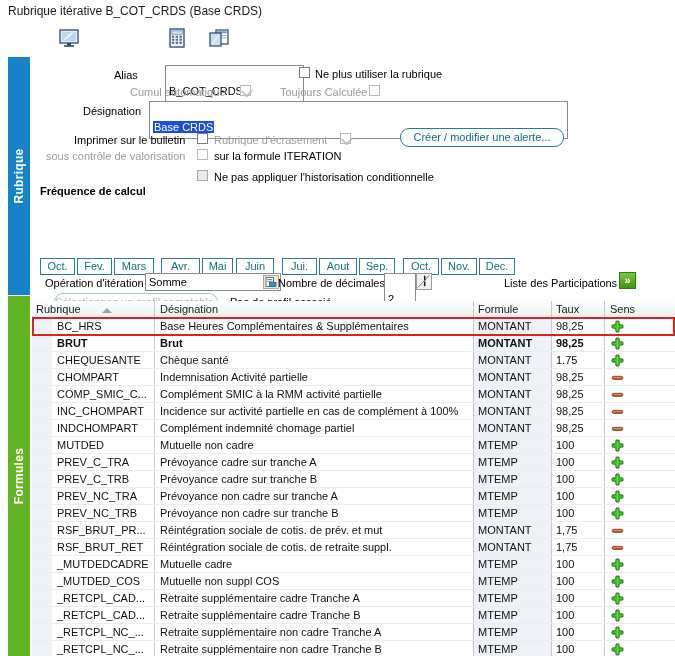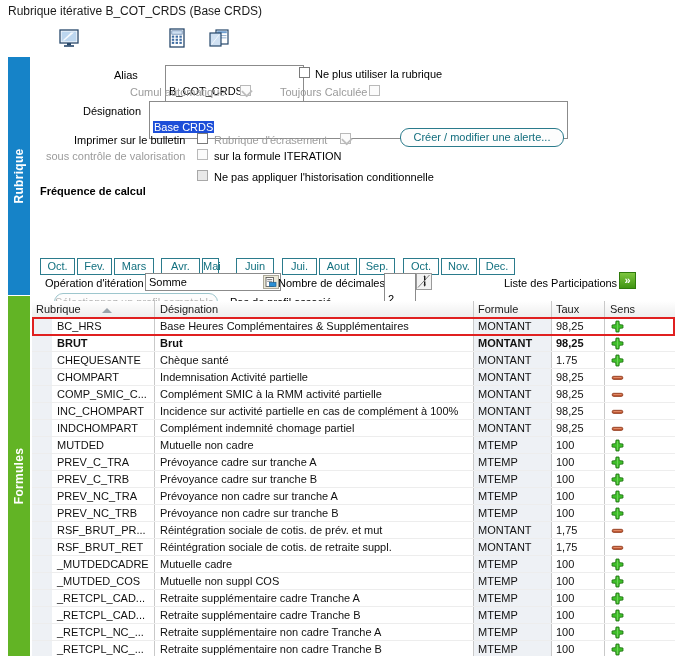--- a/index.html
+++ b/index.html
@@ -212,21 +212,21 @@
     <div class="lbl" style="left:182px;top:116px;">Ne pas appliquer l'historisation conditionnelle</div>
 
     <div class="rbtn" style="left:368px;top:73px;width:164px;">Créer / modifier une alerte...</div>
 
     <div class="section-title" style="left:8px;top:130px;">Fréquence de calcul</div>
     <div id="month-row">
         <div class="mbtn" style="left: 8px; width: 35px;">Oct.</div>
         <div class="mbtn" style="left: 45px; width: 35px;">Fev.</div>
         <div class="mbtn" style="left: 82px; width: 40px;">Mars</div>
         <div class="mbtn" style="left: 129px; width: 39px;">Avr.</div>
-        <div class="mbtn" style="left: 170px; width: 17px;">Mai</div>
+        <div class="mbtn" style="left: 170px; width: 31px;">Mai</div>
         <div class="mbtn" style="left: 204px; width: 38px;">Juin</div>
         <div class="mbtn" style="left: 250px; width: 35px;">Jui.</div>
         <div class="mbtn" style="left: 287px; width: 38px;">Aout</div>
         <div class="mbtn" style="left: 327px; width: 36px;">Sep.</div>
         <div class="mbtn" style="left: 371px; width: 36px;">Oct.</div>
         <div class="mbtn" style="left: 409px; width: 36px;">Nov.</div>
         <div class="mbtn" style="left: 447px; width: 36px;">Dec.</div>
       </div>
 
     <div class="rbtn disabled" style="left:22px;top:238px;width:164px;">Sélectionnez un profil comptable...</div>

